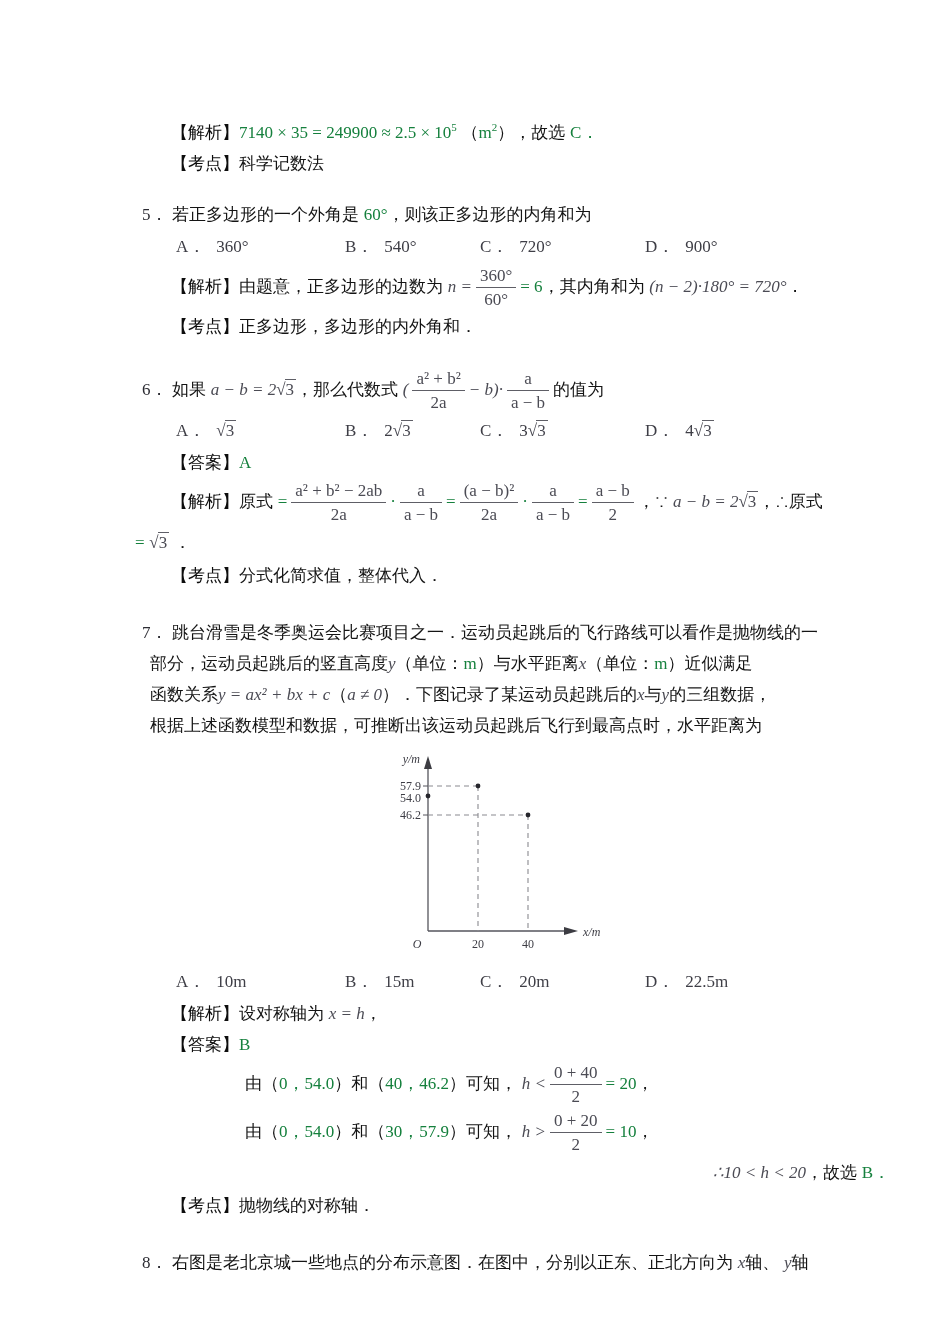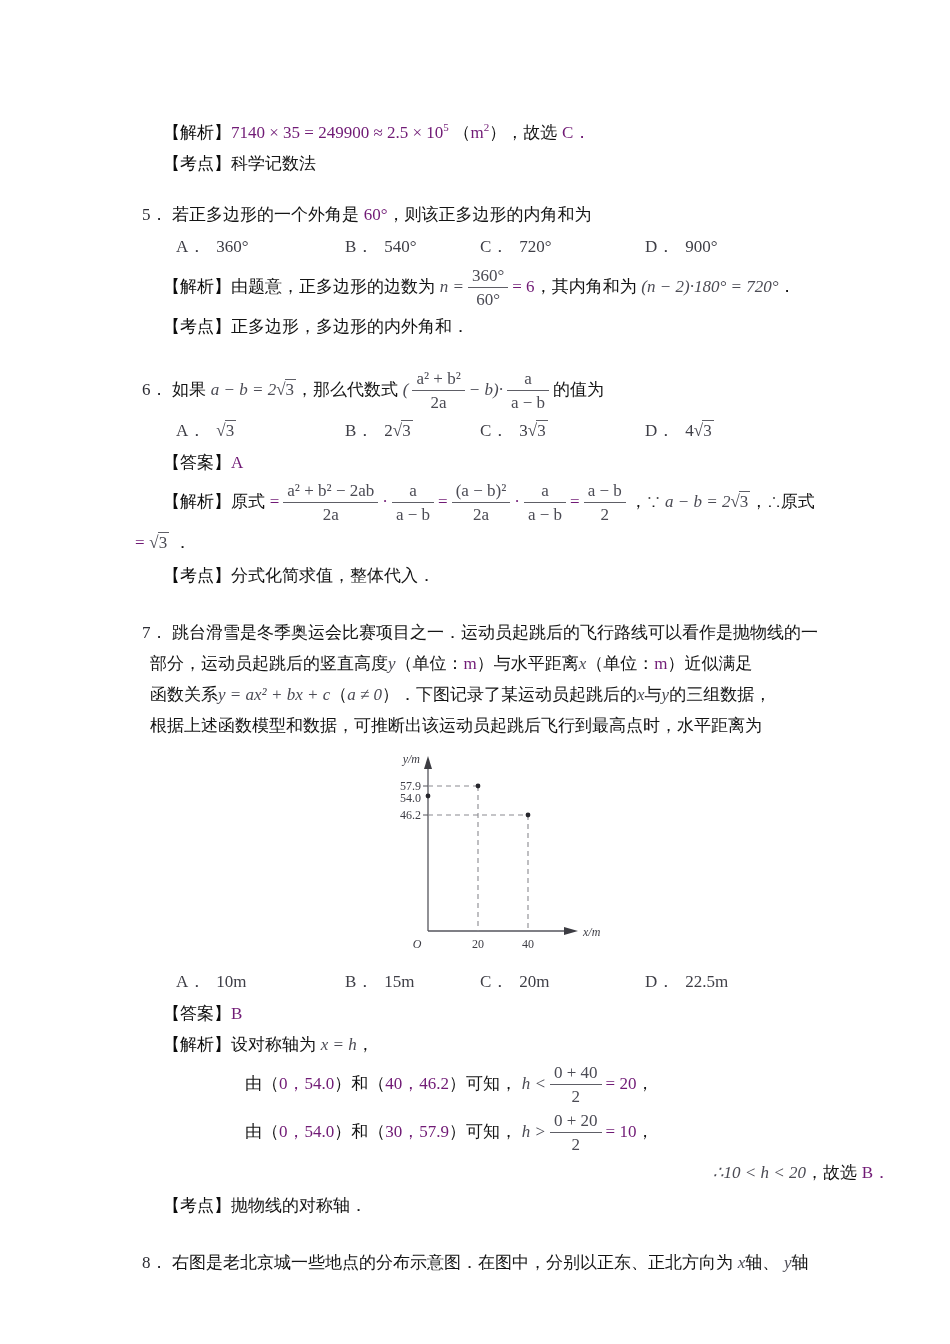--- a/index.html
+++ b/index.html
@@ -3,22 +3,22 @@
 <meta charset="utf-8">
 <style>
   html,body{margin:0;padding:0;background:#ffffff;}
   body{width:950px;height:1344px;overflow:hidden;
        font-family:"Liberation Sans",sans-serif;font-size:17px;color:#161616;}
   .page{padding:112px 60px 0 142px;}
   .line{line-height:31px;}
   .nowrap{white-space:nowrap;}
   .lab-indent{padding-left:21px;}
   .cjk{color:#141414;}
-  .lab{color:#0d0d0d;}
-  .m{font-family:"Liberation Serif",serif;color:#701a75;}
+  .lab{color:#0d0d0d;margin-left:8px;}
+  .m{font-family:"Liberation Serif",serif;color:#15803d;}
   .mi{font-family:"Liberation Serif",serif;font-style:italic;color:#4b4b54;}
   .qnum{font-family:"Liberation Serif",serif;color:#2c2c33;display:inline-block;width:30px;}
   .sup{font-size:11px;vertical-align:7px;font-family:"Liberation Serif",serif;}
   .question{margin-top:20px;}
   .q6{margin-top:24px;}
   .q7{margin-top:26px;}
   .q8{margin-top:26px;}
   .options{padding-left:34px;line-height:33px;}
   .opt{display:inline-block;font-family:"Liberation Serif",serif;color:#3e3e46;}
   .opt-a{width:169px;}
@@ -145,26 +145,26 @@
         <text x="158" y="197" text-anchor="middle">40</text>
         <text x="51" y="39" text-anchor="end">57.9</text>
         <text x="51" y="51" text-anchor="end">54.0</text>
         <text x="51" y="68" text-anchor="end">46.2</text>
       </svg>
     </div>
 
     <div class="options nowrap">
       <span class="opt opt-a"><span class="key">A．</span><span>10m</span></span><span class="opt opt-b"><span class="key">B．</span><span>15m</span></span><span class="opt opt-c"><span class="key">C．</span><span>20m</span></span><span class="opt"><span class="key">D．</span><span>22.5m</span></span>
     </div>
-    <div class="line lab-indent">
-      <span class="cjk lab">【答案】</span><span class="m">B</span>
-    </div>
     <div class="line lab-indent nowrap">
       <span class="cjk lab">【解析】</span><span class="cjk">设对称轴为</span>
       <span class="mi">x = h</span><span class="cjk">，</span>
+    </div>
+    <div class="line lab-indent">
+      <span class="cjk lab">【答案】</span><span class="m">B</span>
     </div>
     <div class="fline sol-indent nowrap">
       <span class="cjk">由（</span><span class="m">0，54.0</span><span class="cjk">）和（</span><span class="m">40，46.2</span><span class="cjk">）可知，</span>
       <span class="mi">h &lt;</span><span class="frac"><span class="num">0 + 40</span><span class="den">2</span></span><span class="m">= 20</span><span class="cjk">，</span>
     </div>
     <div class="fline sol-indent nowrap">
       <span class="cjk">由（</span><span class="m">0，54.0</span><span class="cjk">）和（</span><span class="m">30，57.9</span><span class="cjk">）可知，</span>
       <span class="mi">h &gt;</span><span class="frac"><span class="num">0 + 20</span><span class="den">2</span></span><span class="m">= 10</span><span class="cjk">，</span>
     </div>
     <div class="line sol-indent nowrap" style="line-height:34px;text-align:right;">

